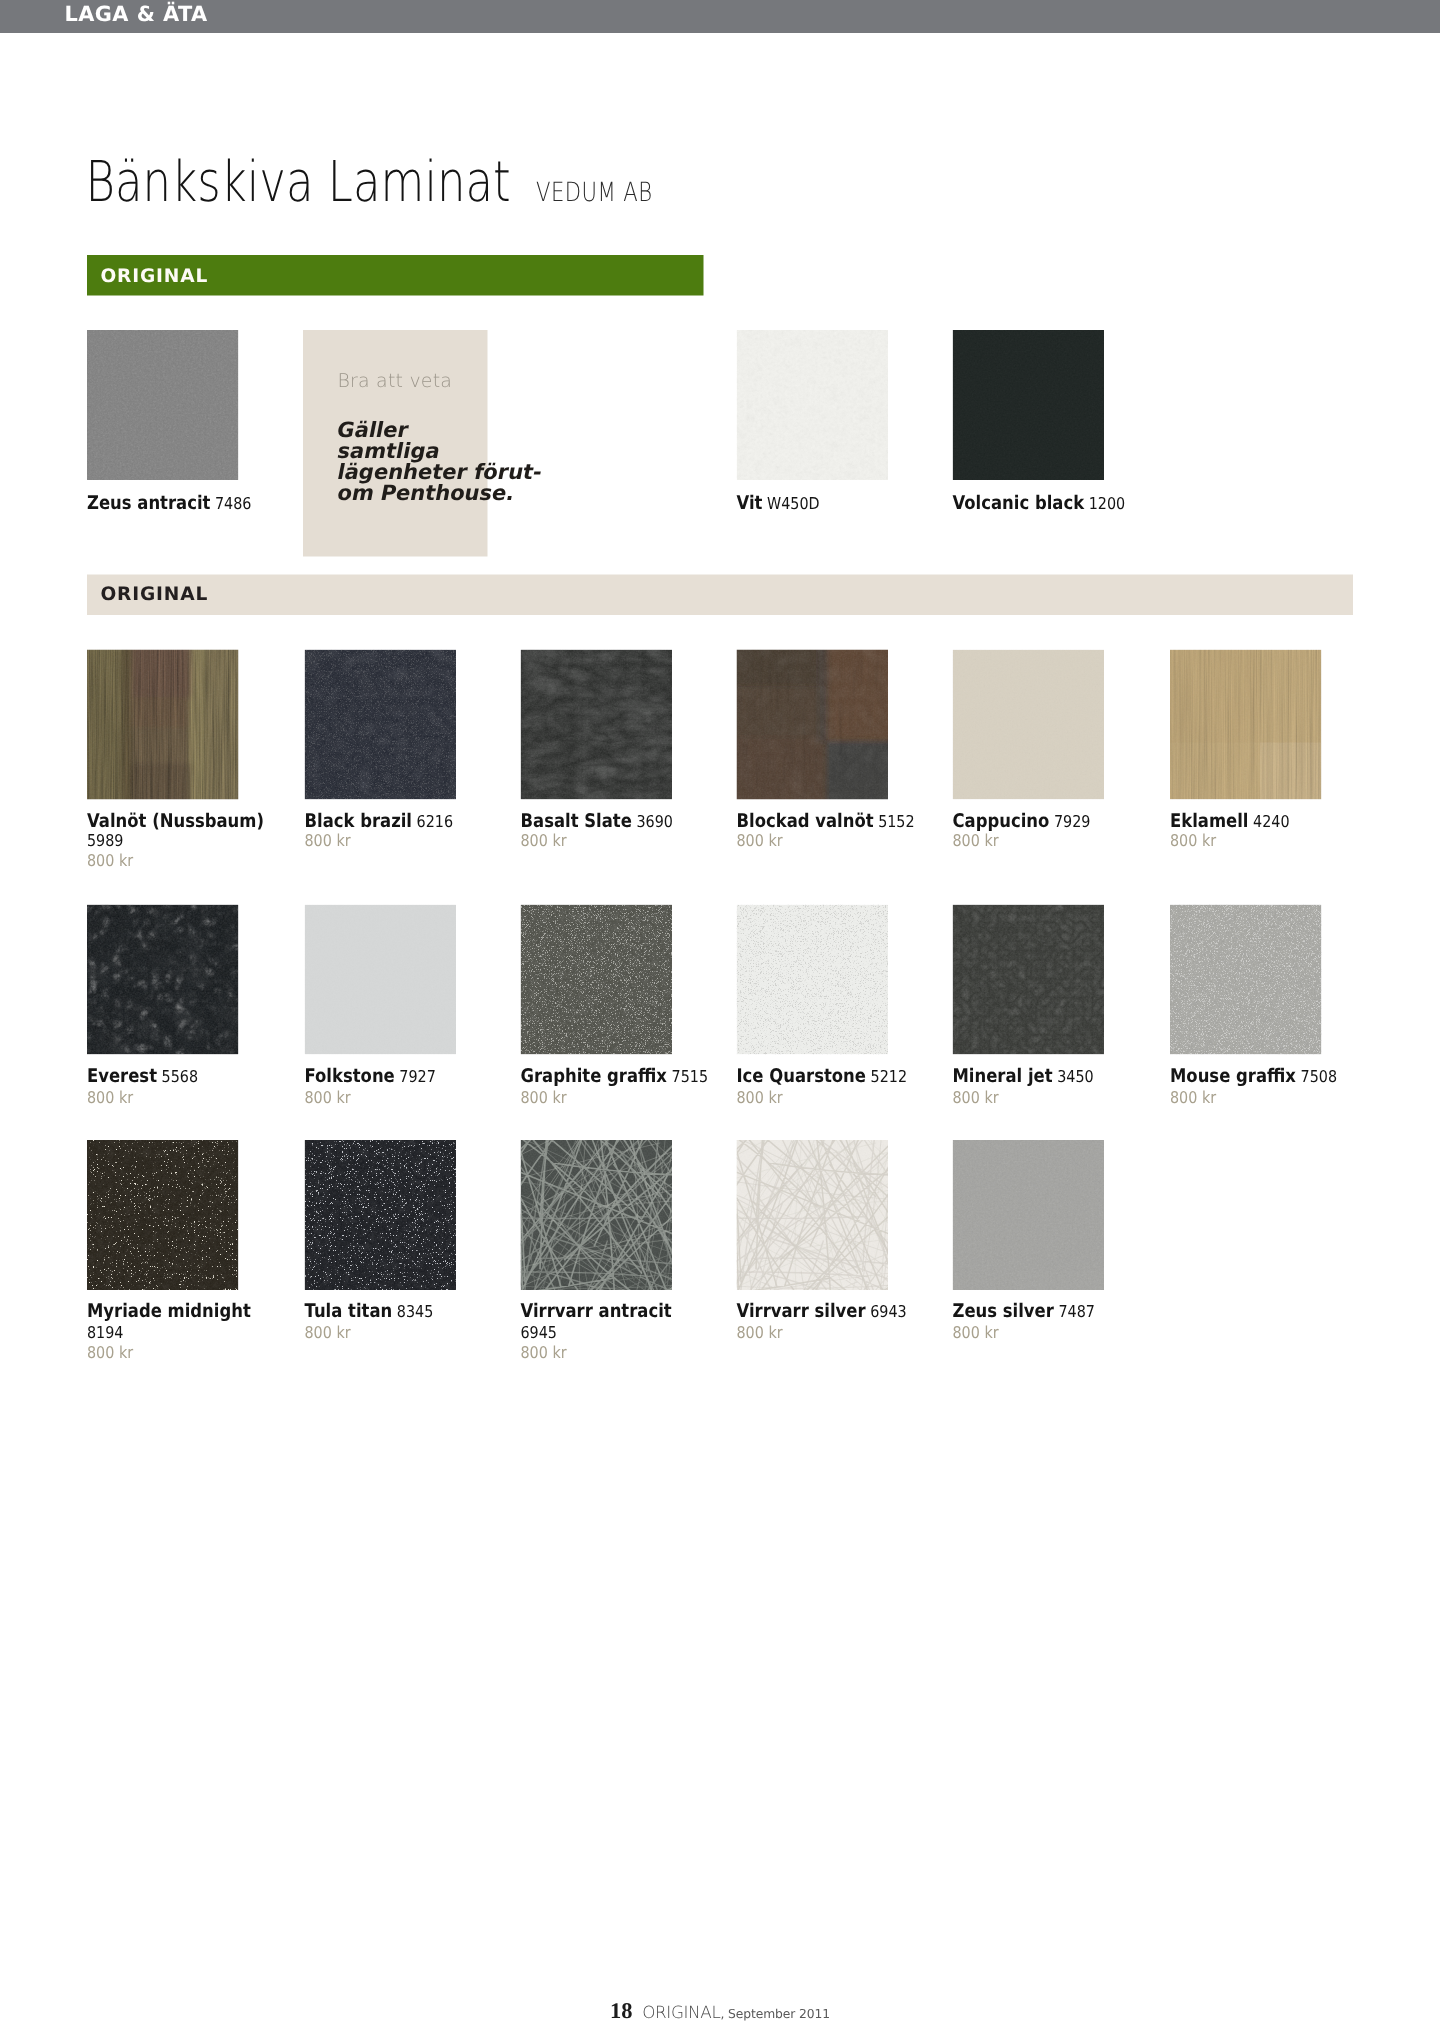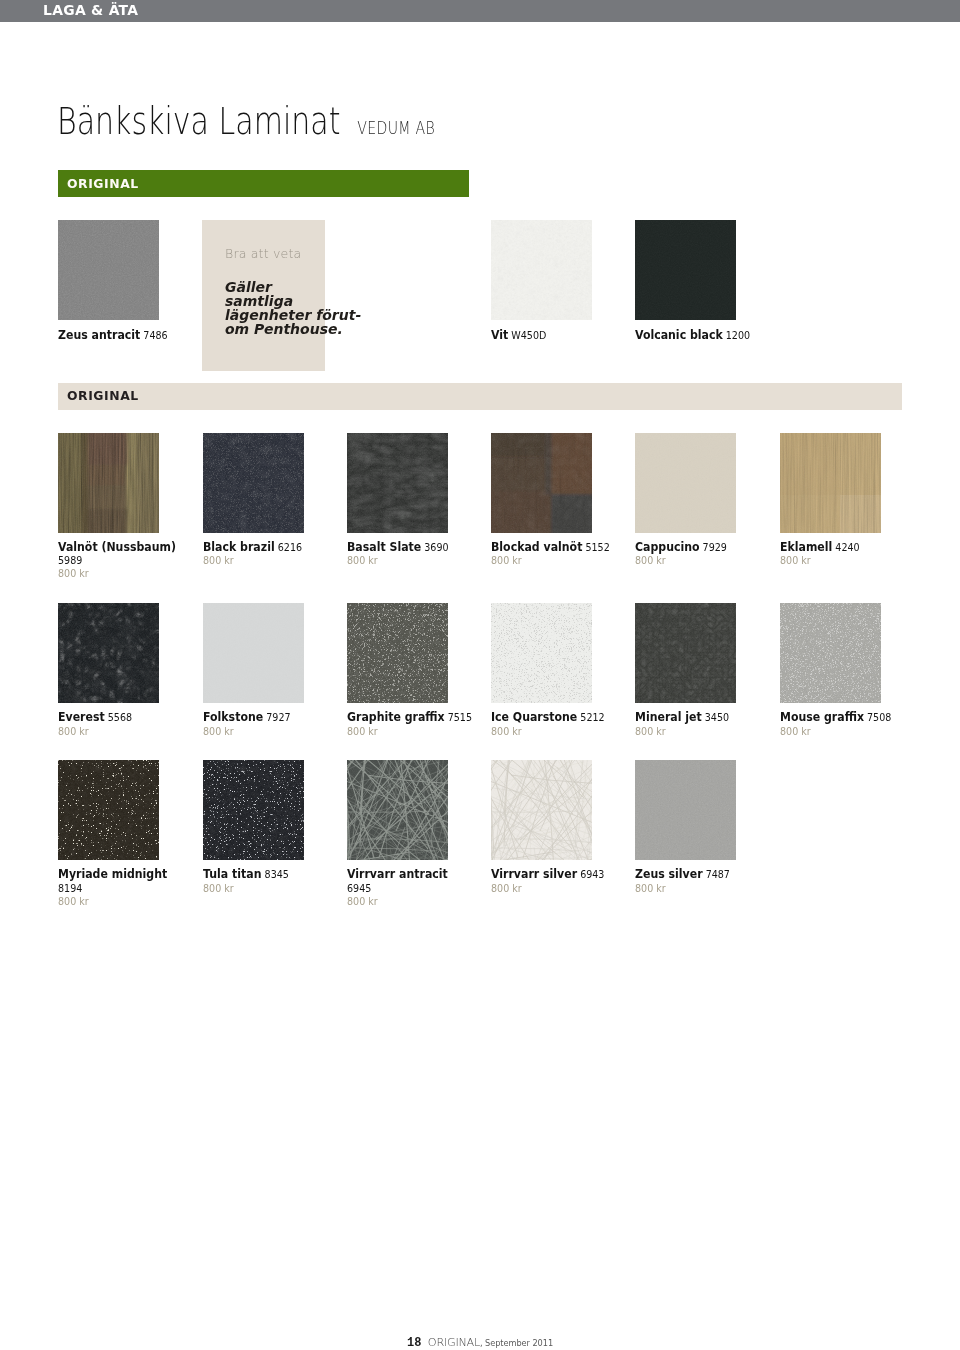--- a/index.html
+++ b/index.html
@@ -38,21 +38,21 @@
 
   .note{position:absolute;left:202px;top:220px;width:123px;height:151px;background:#e4ddd3;}
   .note .nh{position:absolute;left:23px;top:25.5px;font-family:"DejaVu Sans",sans-serif;
        font-weight:200;font-size:12.6px;color:#9c968b;letter-spacing:.15px;}
   .note .nb{position:absolute;left:23px;top:60px;width:78px;font-family:"DejaVu Sans",sans-serif;
        font-style:italic;font-weight:600;font-size:14px;line-height:14.1px;color:#201d1a;}
   .note .nl{white-space:nowrap;}
   .note .nl.j{white-space:normal;text-align:justify;text-align-last:justify;}
 
   .footer{position:absolute;left:0;top:1332px;width:960px;text-align:center;white-space:nowrap;}
-  .footer .pg{font-family:Liberation Mono, monospace;font-size:12px;font-weight:bold;color:#1c1c1c;}
+  .footer .pg{font-family:Liberation Serif, serif;font-size:15px;font-weight:bold;color:#1c1c1c;}
   .footer .dc{font-family:"DejaVu Sans",sans-serif;font-weight:200;font-size:11.2px;color:#4b4b4b;margin-left:6.5px;letter-spacing:-0.25px;}
   .footer .dt{font-family:"DejaVu Sans",sans-serif;font-weight:400;font-size:8.2px;color:#5a5a5a;letter-spacing:-0.05px;}
 </style>
 </head>
 <body>
 
 <div class="page">
 
   <div class="topbar">
     <span class="lbl">LAGA &amp; ÄTA</span>

